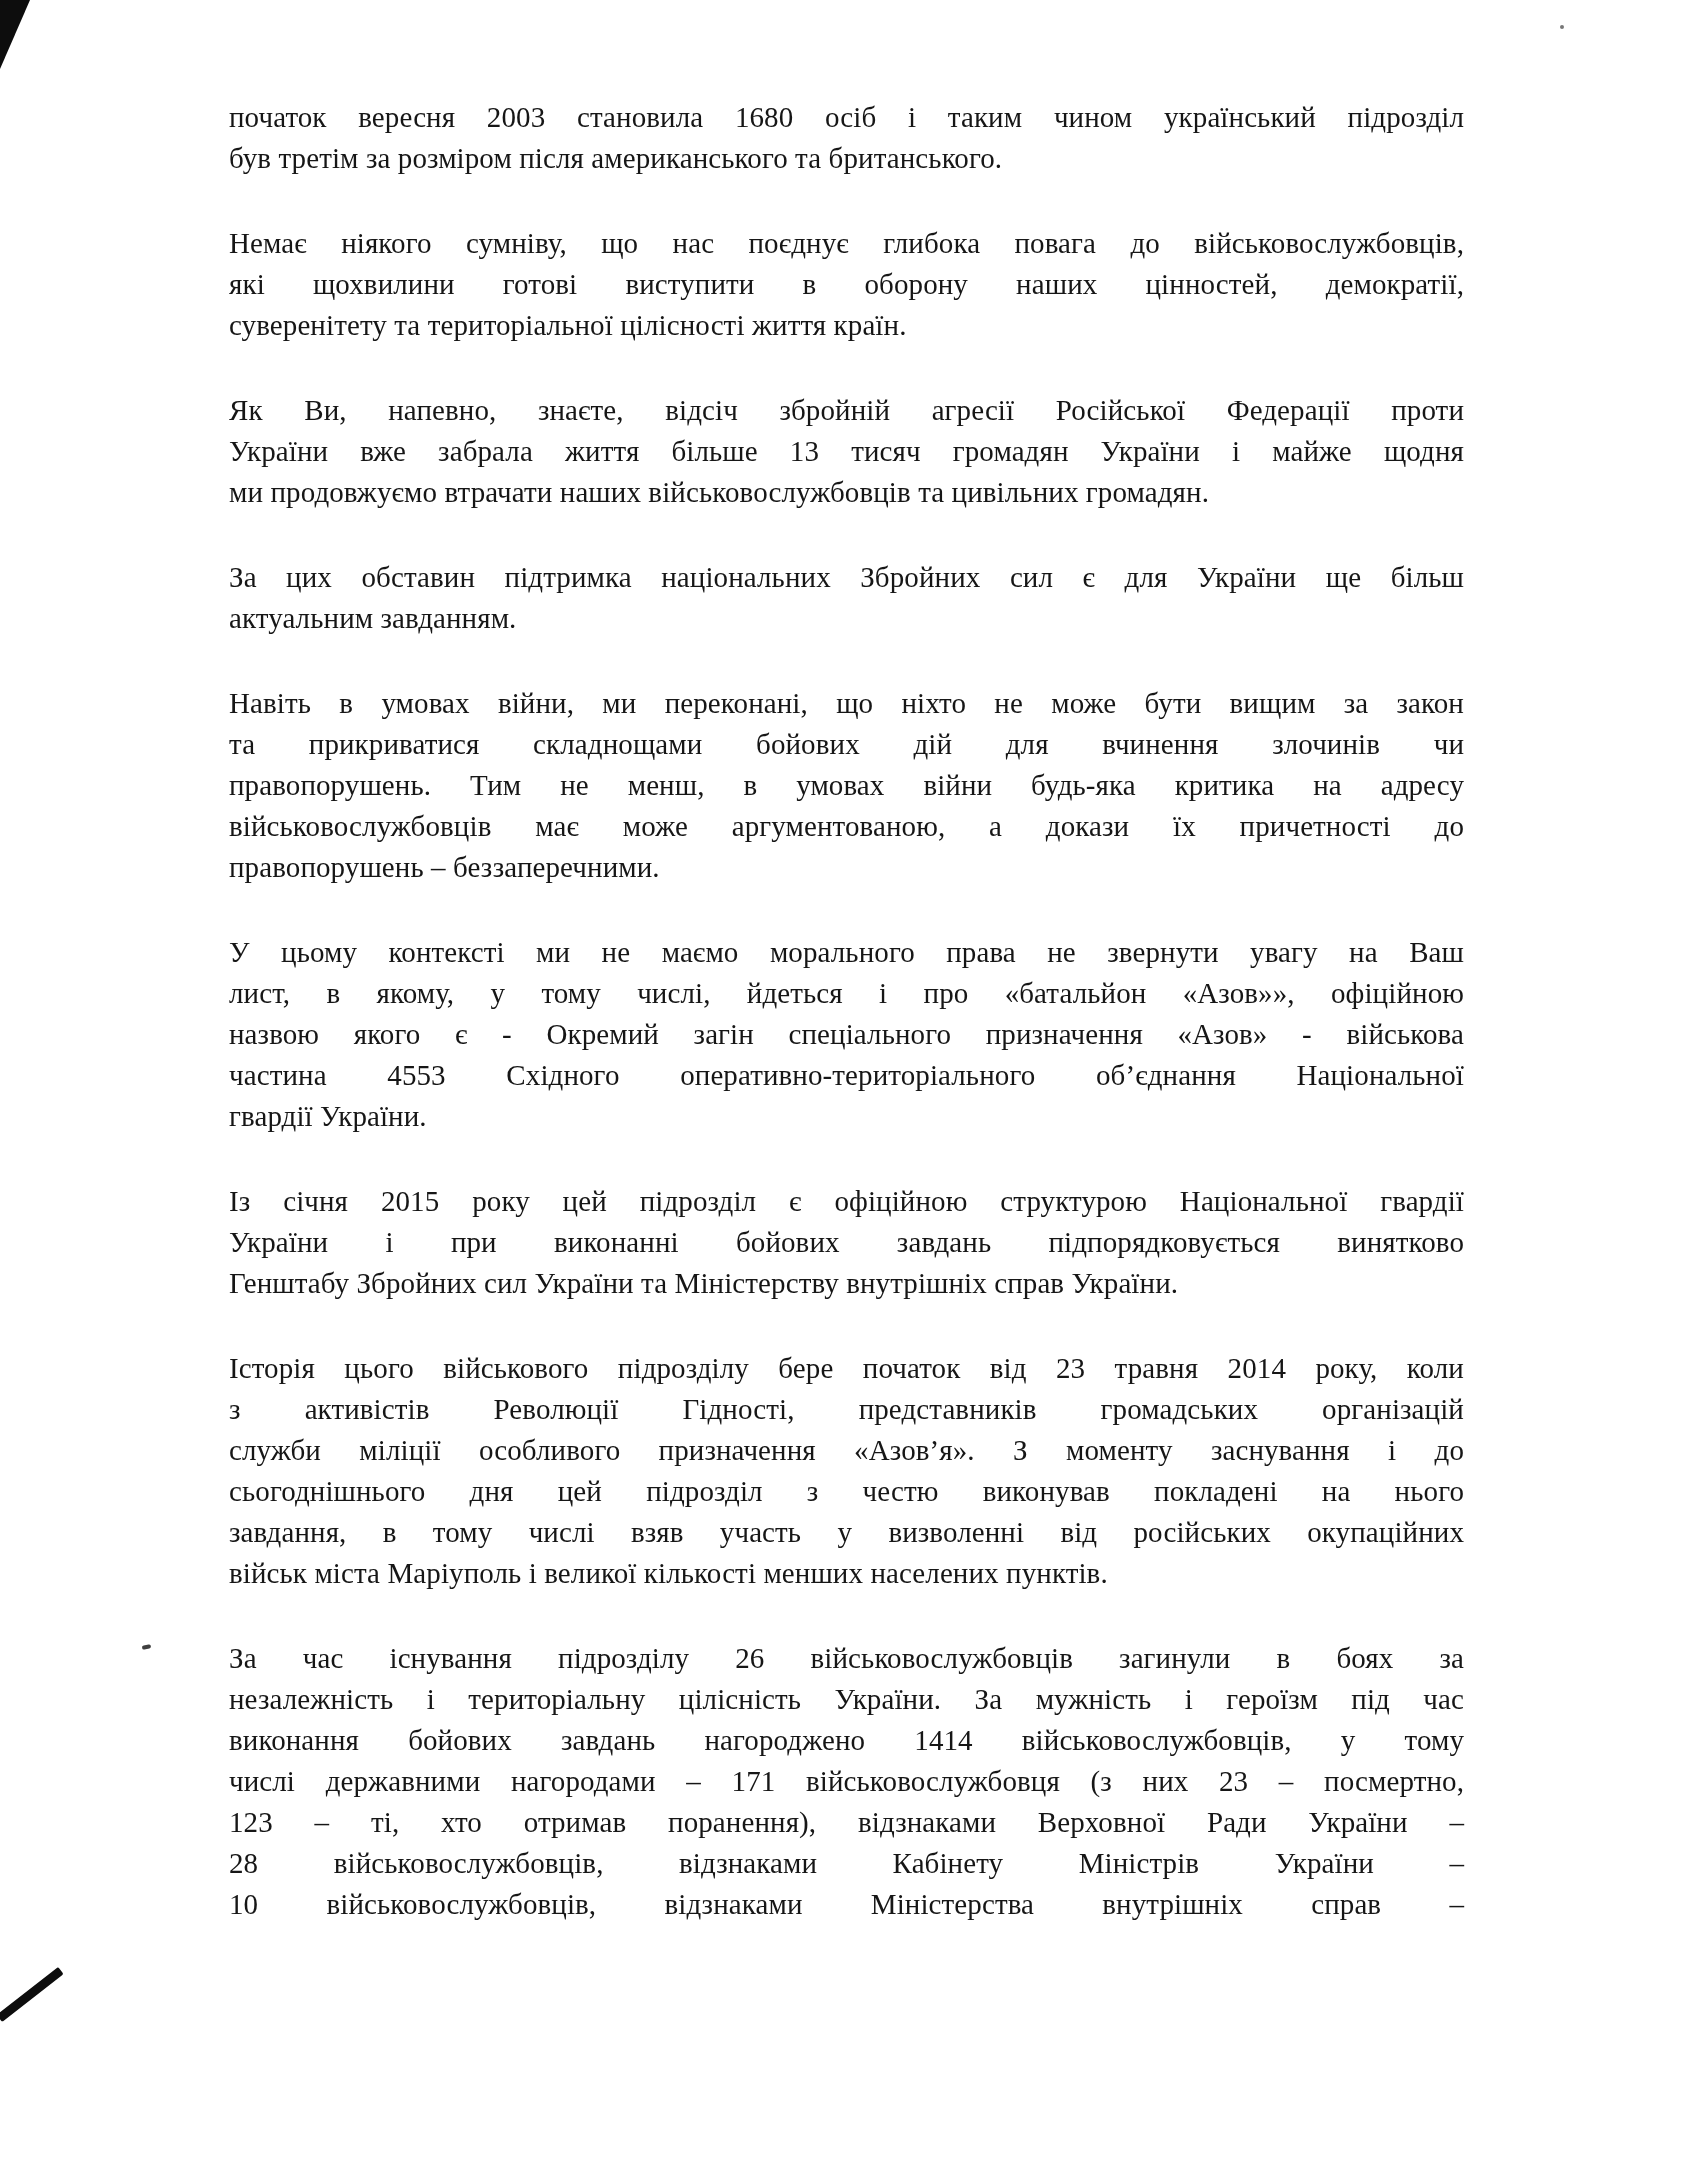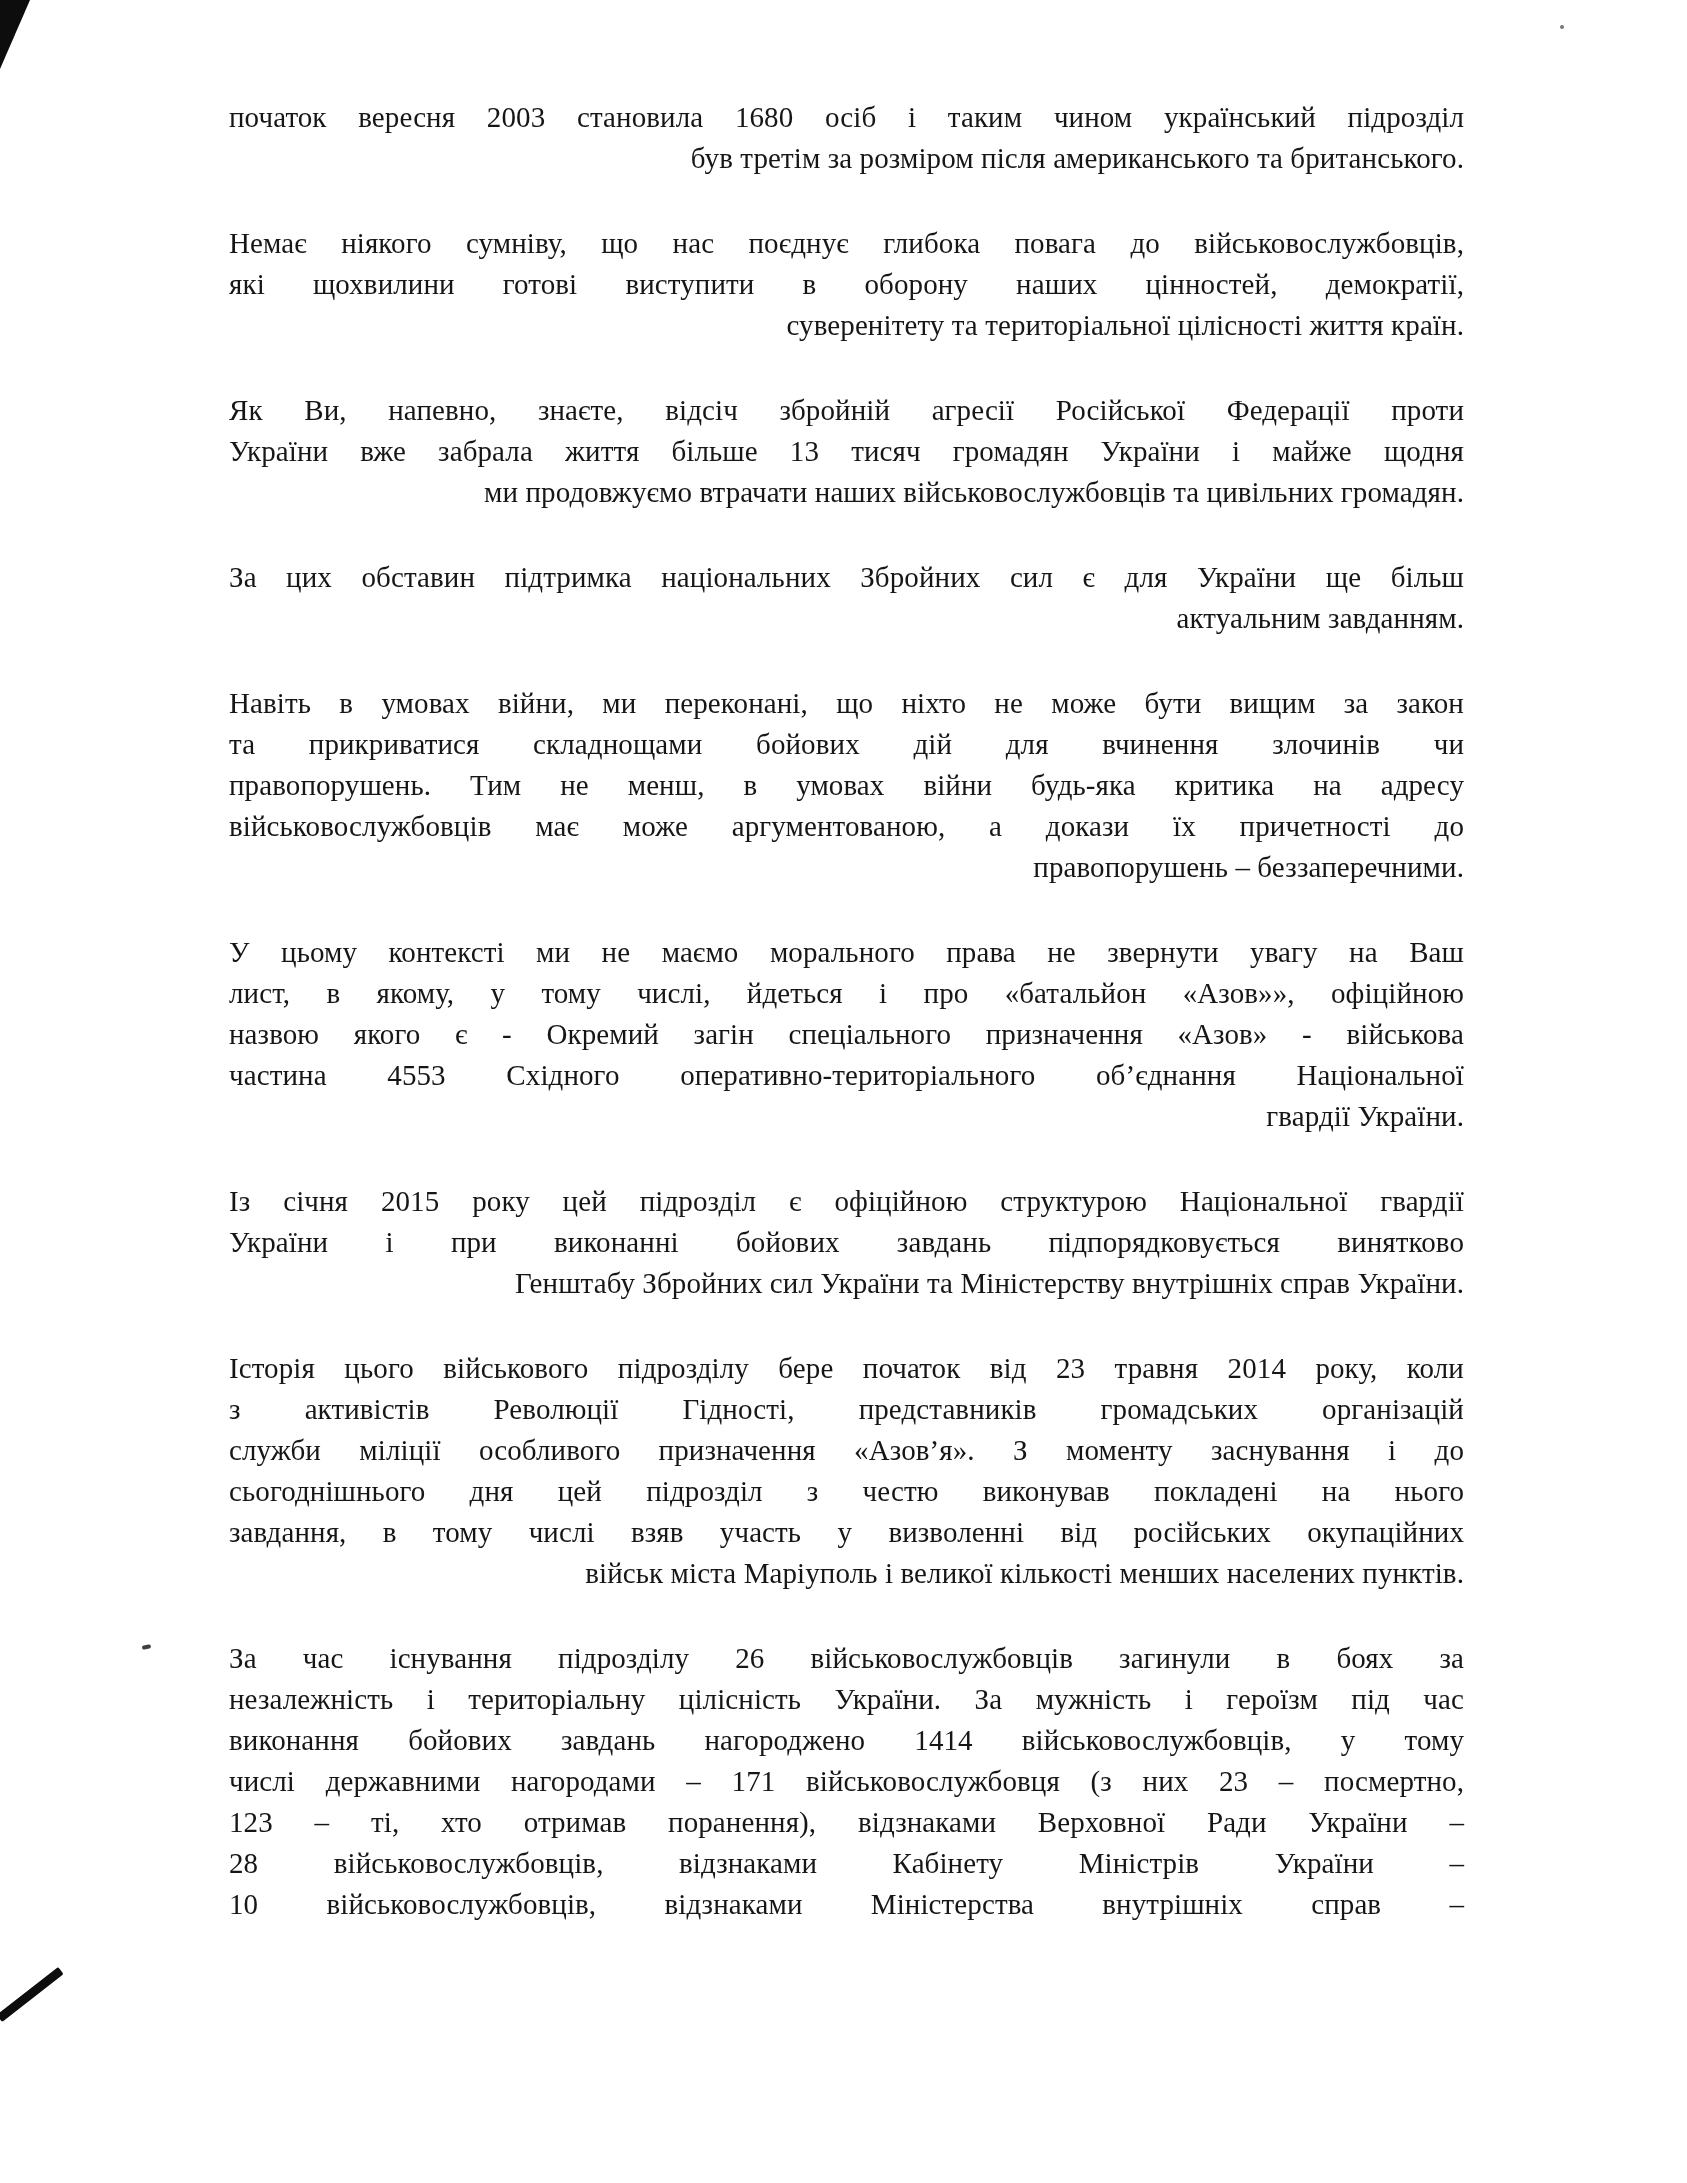--- a/index.html
+++ b/index.html
@@ -23,21 +23,21 @@
     width: 1235px;
     margin-top: 12px;
   }
   .paragraph {
     margin: 0 0 44px 0;
   }
   .line {
     font-size: 29px;
     line-height: 41px;
     white-space: normal;
-    text-align: right;
+    text-align: left;
     letter-spacing: 0.1px;
   }
   .line.just {
     text-align: justify;
     text-align-last: justify;
     text-justify: inter-word;
   }
   .artifact {
     position: absolute;
     background: #111111;

